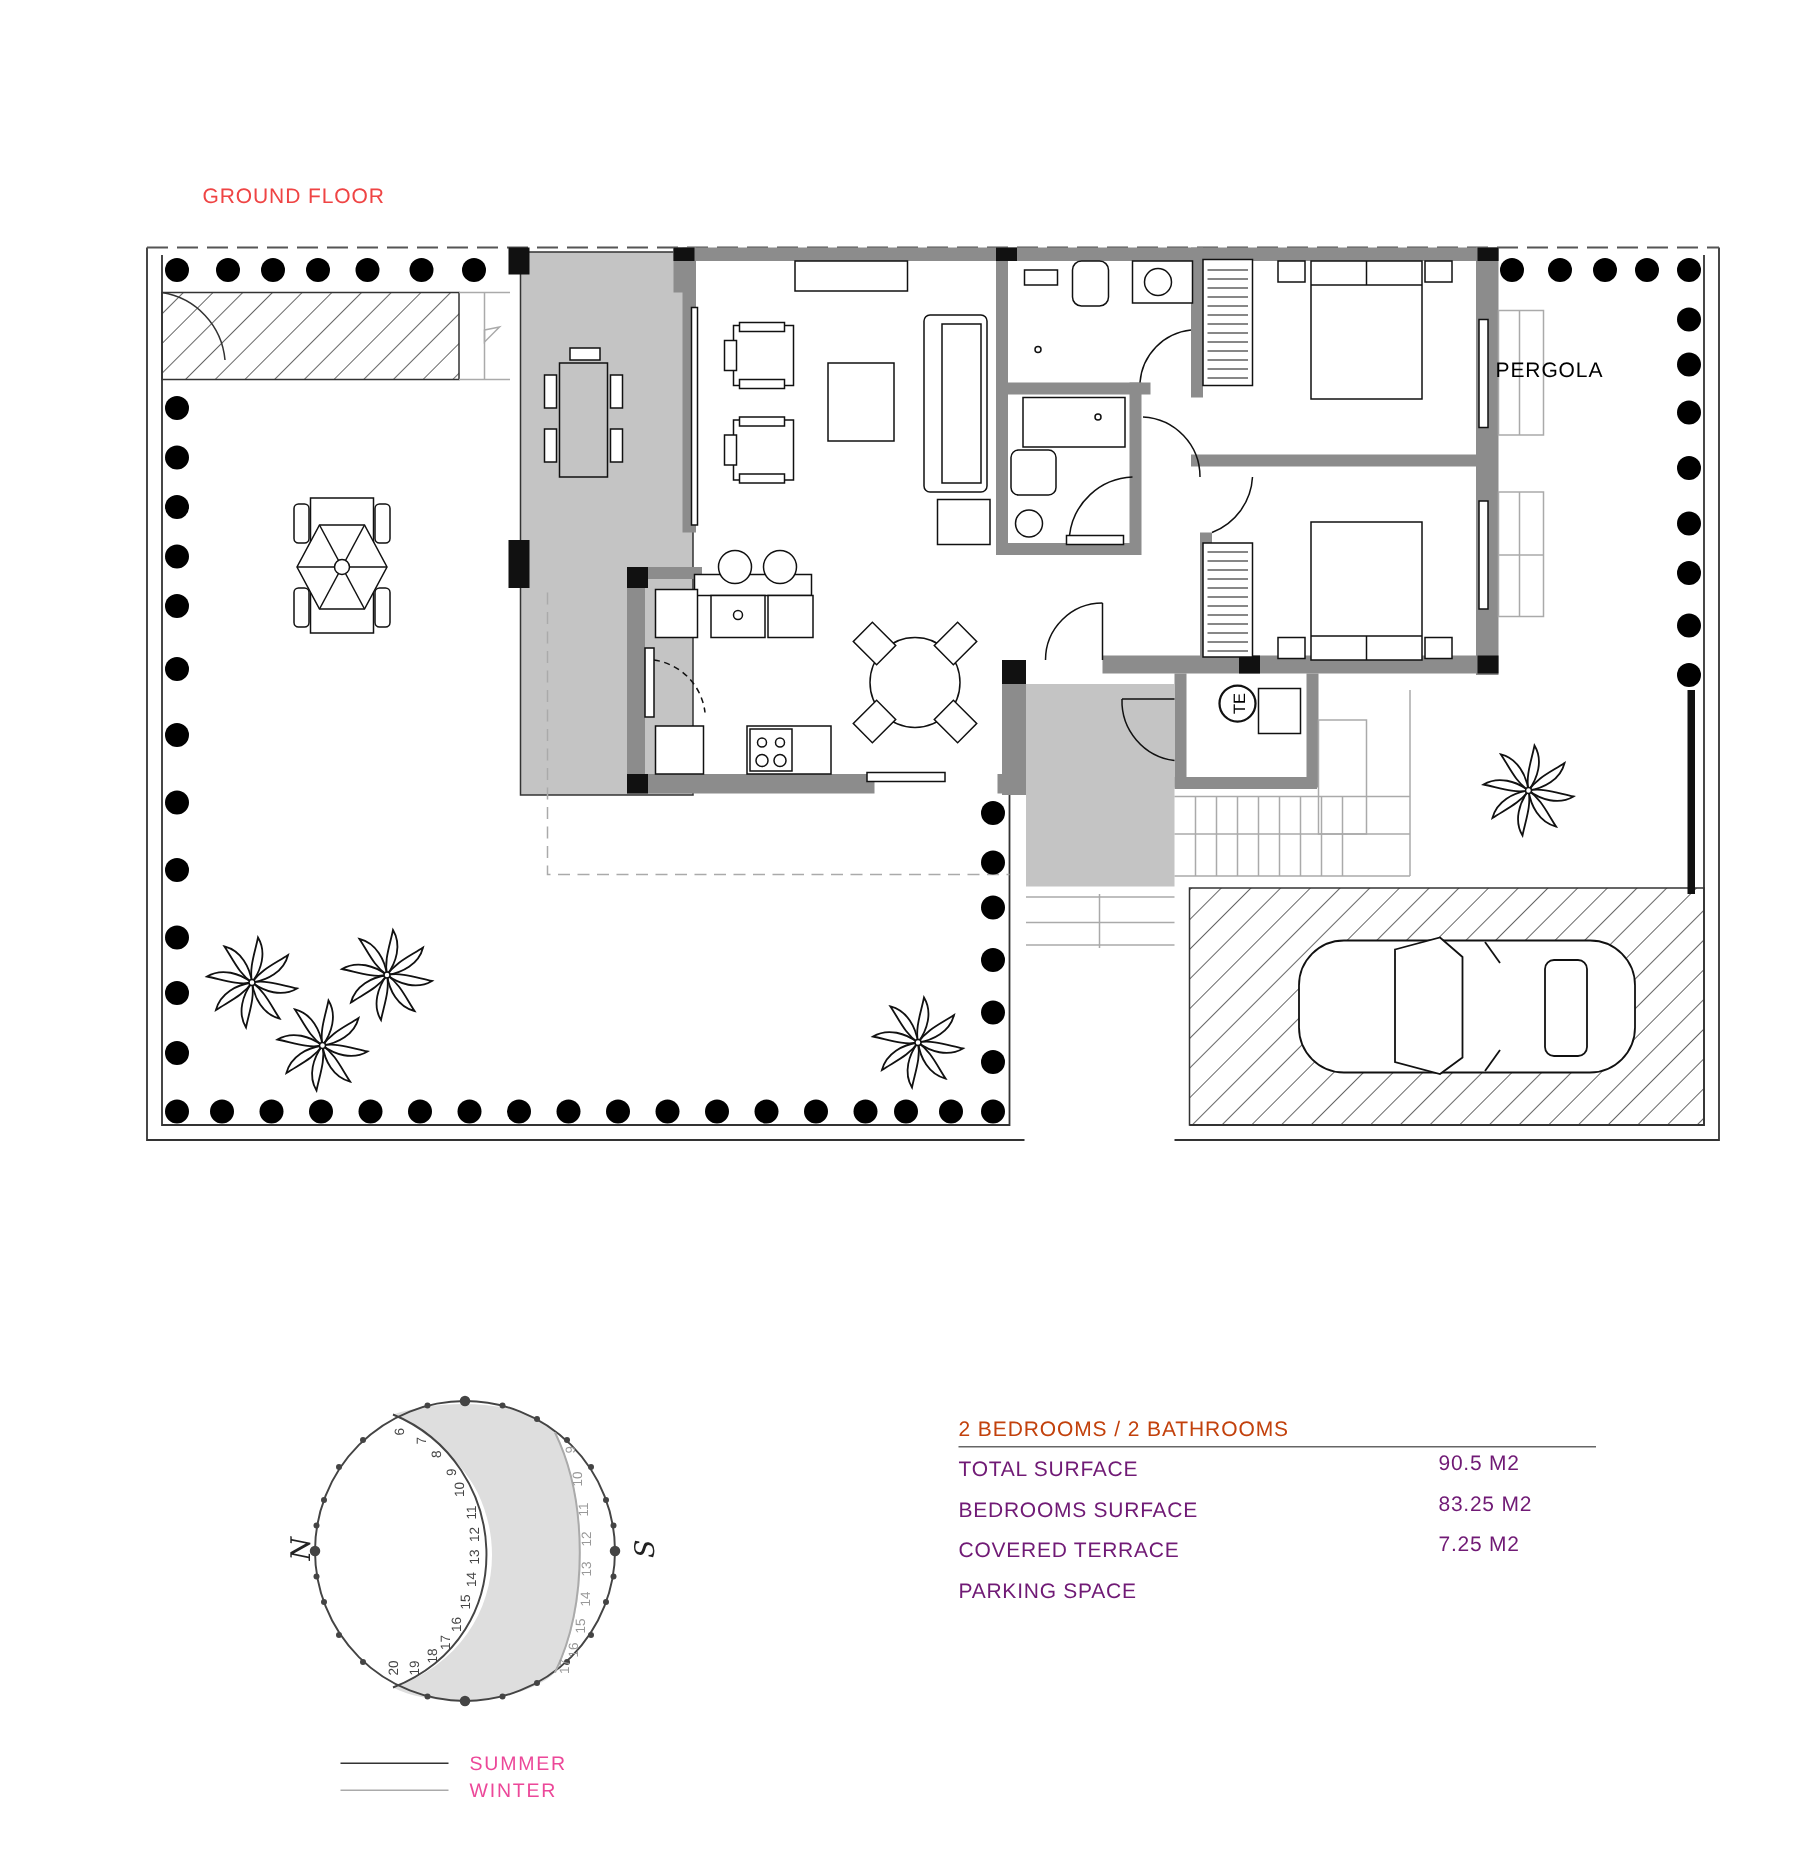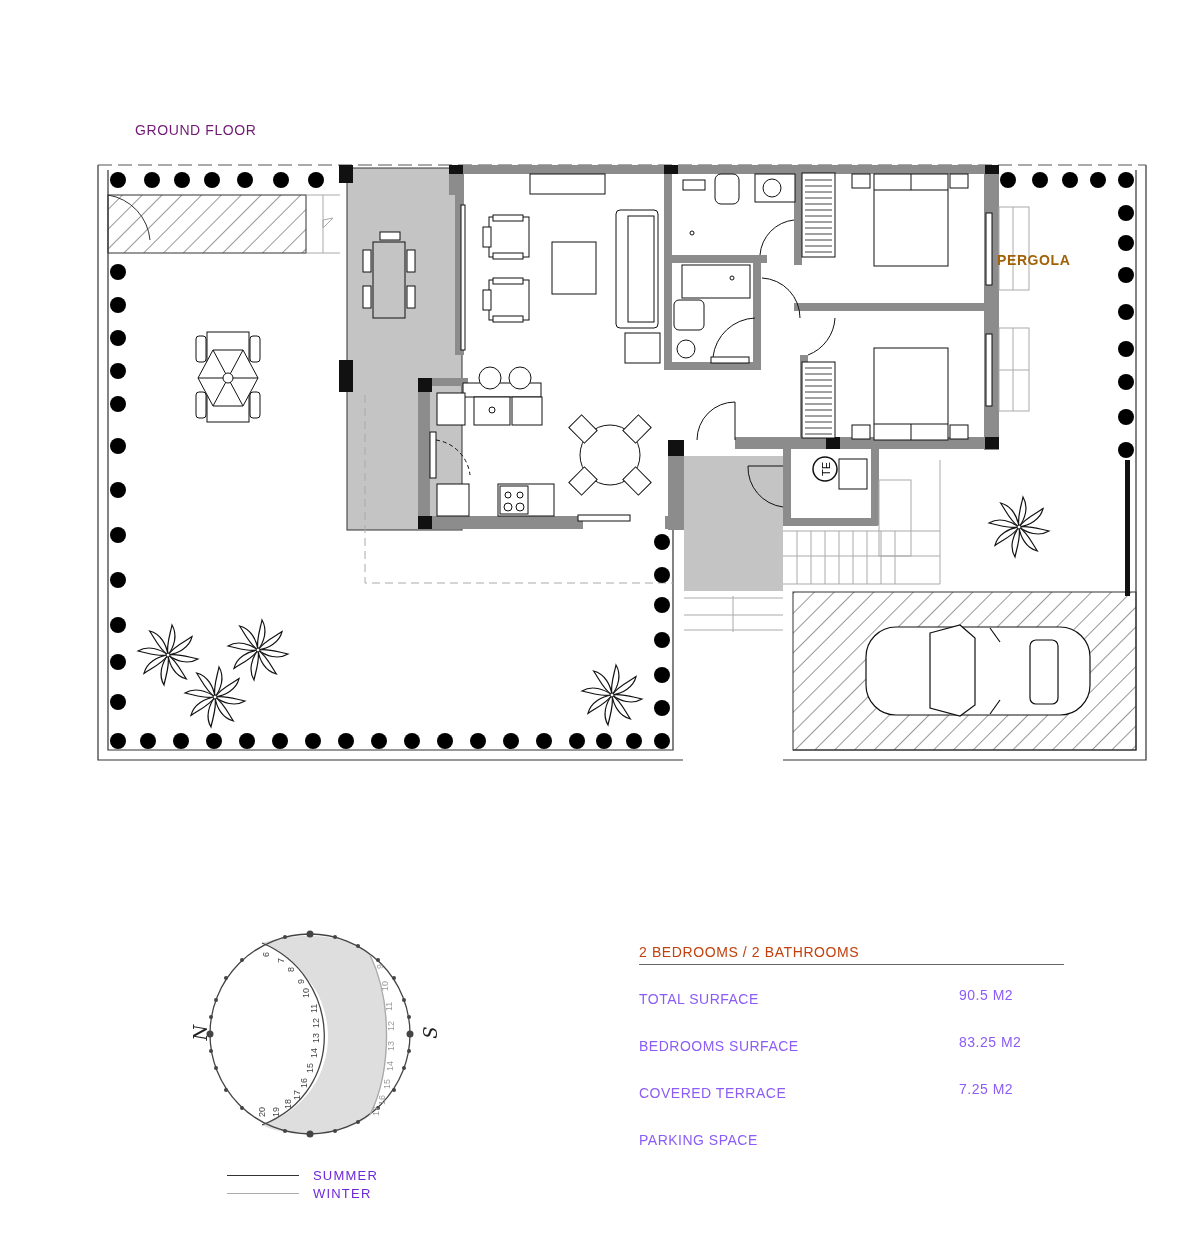--- a/index.html
+++ b/index.html
@@ -1,30 +1,30 @@
 <!DOCTYPE html>
 <html><head>
 <meta charset="utf-8">
 <style>
   html, body { margin:0; padding:0; background:#ffffff; }
   body { width:1200px; height:1242px; position:relative; overflow:hidden; font-family:"Liberation Sans", sans-serif; color:#222; }
-  .plan-title { position:absolute; left:135px; top:122px; font-size:14px; letter-spacing:0.6px; color:#701a75; }
+  .plan-title { position:absolute; left:135px; top:122px; font-size:14px; letter-spacing:0.6px; color:#ef4444; }
   svg.plan { position:absolute; left:0; top:0; }
-  .pergola-label { position:absolute; left:997px; top:252px; font-size:14px; letter-spacing:0.6px; color:#a16207;font-weight:bold; }
+  .pergola-label { position:absolute; left:997px; top:238px; font-size:14px; letter-spacing:0.6px; color:#000000; }
   .compass-N { position:absolute; left:193px; top:1022px; font-family:"DejaVu Serif", serif; font-style:italic; font-size:18px; transform:rotate(-90deg); color:#222; }
   .compass-S { position:absolute; left:424px; top:1022px; font-family:"DejaVu Serif", serif; font-style:italic; font-size:18px; transform:rotate(-90deg); color:#222; }
   .legend { position:absolute; left:227px; top:1166px; }
   .legend-row { display:flex; align-items:center; height:18px; }
   .legend-line { width:72px; height:0; margin-right:14px; }
   .legend-line.summer { border-top:1.5px solid #333; }
   .legend-line.winter { border-top:1.5px solid #aaa; }
-  .legend-label { font-size:13px; letter-spacing:1.2px; color:#6d28d9; }
+  .legend-label { font-size:13px; letter-spacing:1.2px; color:#ec4899; }
   .specs { position:absolute; left:639px; top:944px; width:425px; }
   .specs-header { font-size:14px; letter-spacing:0.6px; color:#c2410c; padding-bottom:4px; border-bottom:1.5px solid #666; }
-  .spec-row { position:relative; height:27px; font-size:14px; letter-spacing:0.5px; color:#8b5cf6;margin-top:20px; }
+  .spec-row { position:relative; height:27px; font-size:14px; letter-spacing:0.5px; color:#701a75; }
   .spec-row:first-of-type { margin-top:10px; }
   .spec-label { position:absolute; left:0; top:6px; }
   .spec-value { position:absolute; left:320px; top:2px; }
 </style>
 </head>
 <body>
 
 <div class="plan-title">GROUND FLOOR</div>
 
 <svg class="plan" width="1200" height="1242" viewBox="0 0 1200 1242" xmlns="http://www.w3.org/2000/svg">

